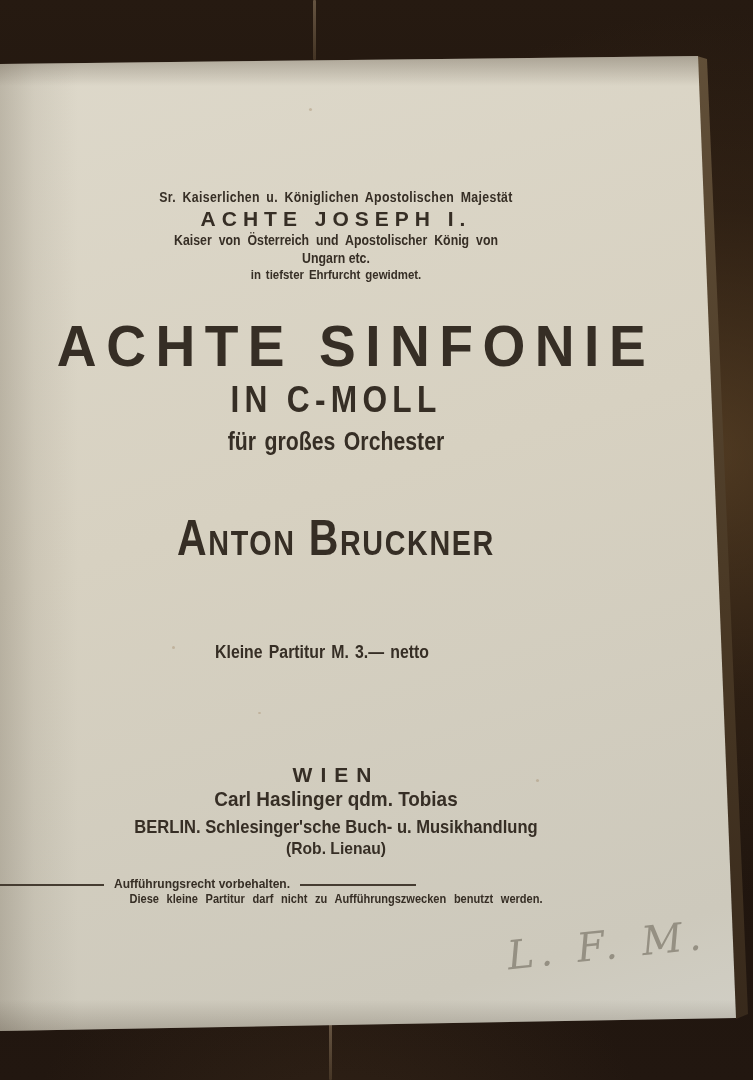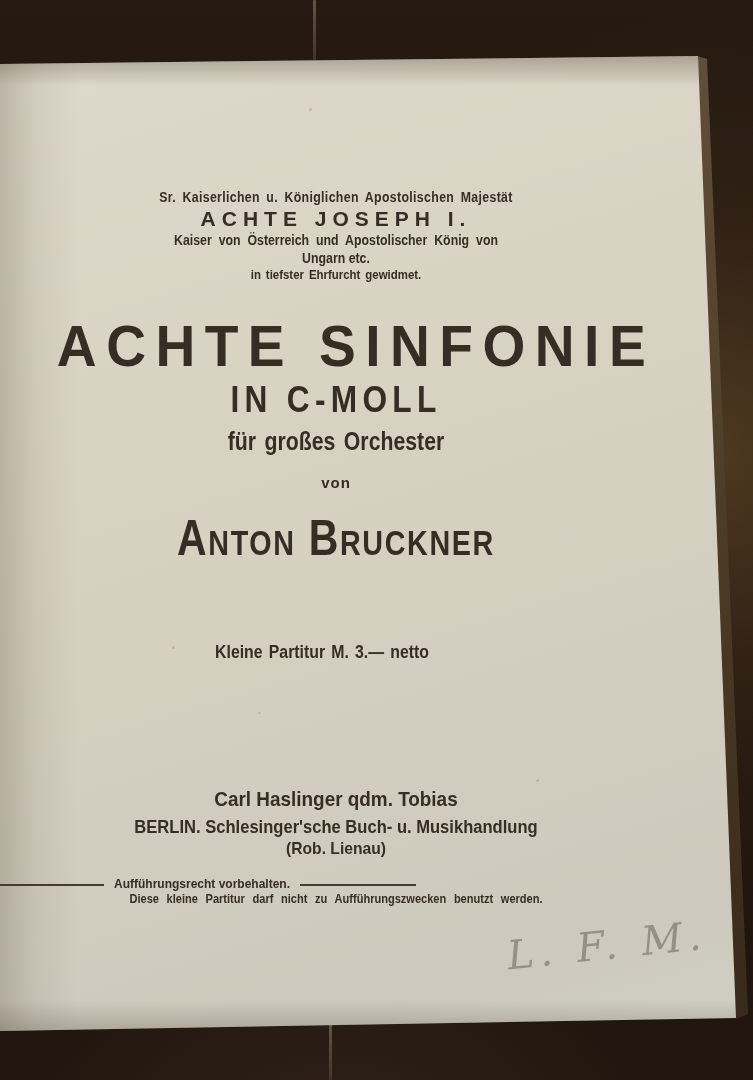--- a/index.html
+++ b/index.html
@@ -106,25 +106,25 @@
       <div class="line l-ded1 cond">Sr. Kaiserlichen u. Königlichen Apostolischen Majestät</div>
       <div class="line l-ded2">ACHTE JOSEPH I.</div>
       <div class="line l-ded3 cond">Kaiser von Österreich und Apostolischer König von</div>
       <div class="line l-ded4 cond">Ungarn etc.</div>
       <div class="line l-ded5 cond">in tiefster Ehrfurcht gewidmet.</div>
 
       <div class="line l-title">ACHTE SINFONIE</div>
       <div class="line l-key">IN C-MOLL</div>
       <div class="line l-sub">für großes Orchester</div>
 
-      <div class="line l-von">von</div>
       <div class="line l-composer">Anton Bruckner</div>
 
       <div class="line l-price">Kleine Partitur M. 3.— netto</div>
 
+      <div class="line l-wien">WIEN</div>
       <div class="line l-pub1">Carl Haslinger qdm. Tobias</div>
       <div class="line l-pub2">BERLIN. Schlesinger'sche Buch- u. Musikhandlung</div>
       <div class="line l-pub3">(Rob. Lienau)</div>
 
       <div class="line l-rights">
         <span class="rule rule-left"></span>
         <span>Aufführungsrecht vorbehalten.</span>
         <span class="rule rule-right"></span>
       </div>
       <div class="line l-note">Diese kleine Partitur darf nicht zu Aufführungszwecken benutzt werden.</div>

